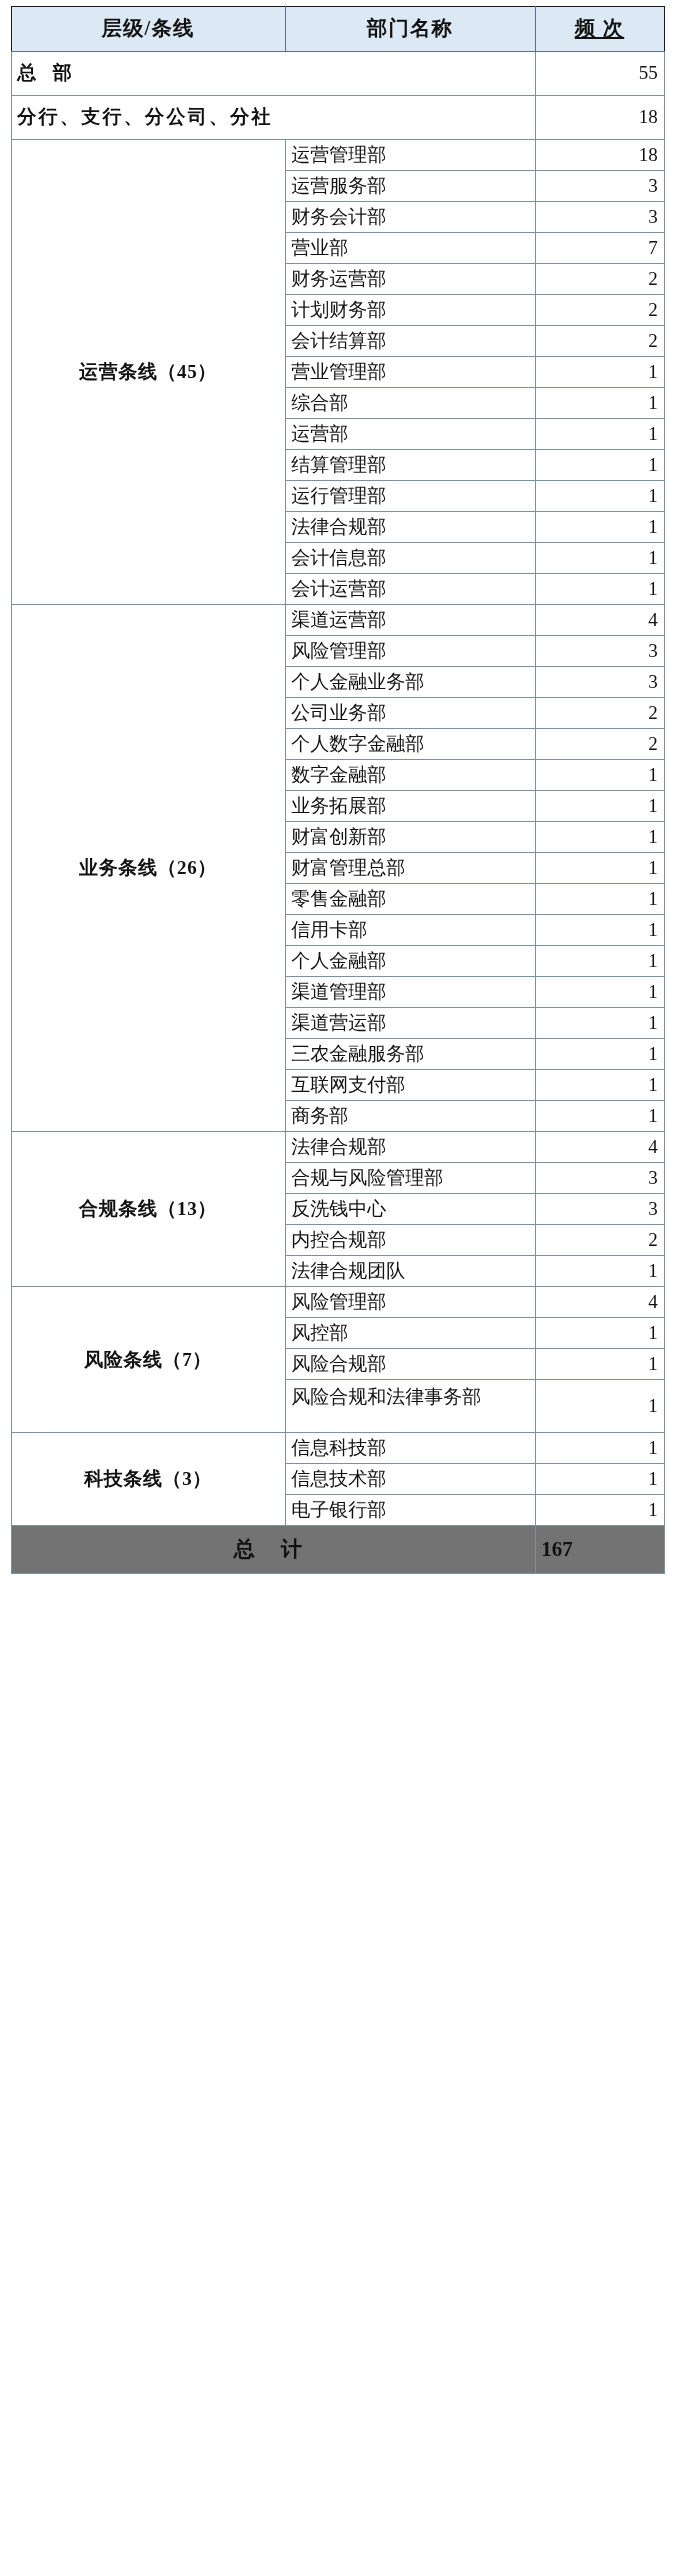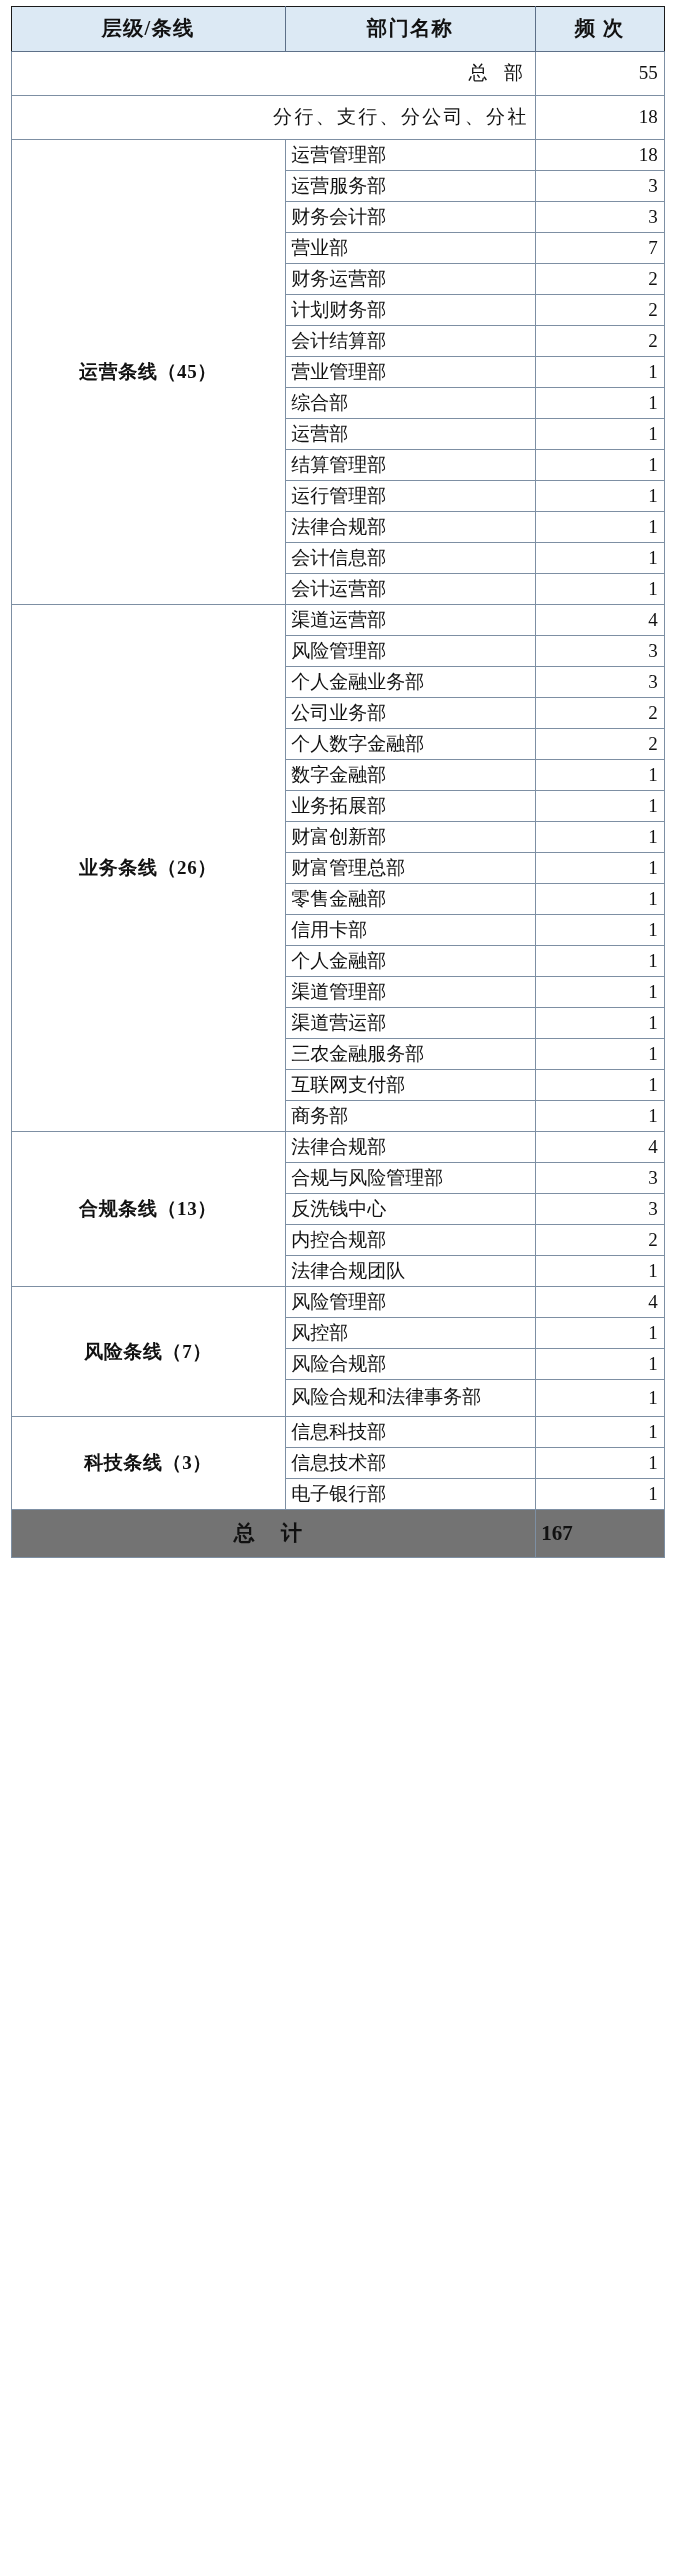--- a/index.html
+++ b/index.html
@@ -45,25 +45,25 @@
     border-top: none;
     font-weight: bold;
     text-align: center;
     height: 44px;
     font-size: 20.4px;
     letter-spacing: 1.2px;
   }
   
   td.summary-label {
     background: #e9f2f9;
-    font-weight: normal;
+    font-weight: bold;
     font-size: 20.4px;
     letter-spacing: 2.3px;
     height: 43px;
-    text-align: right;
+    text-align: left;
     padding-left: 7px;
   }
   td.summary-label.center-sp {
     letter-spacing: 5.8px;
   }
   td.summary-num {
     background: #ffffff;
     text-align: right;
     font-size: 20.4px;
     height: 43px;
@@ -88,41 +88,41 @@
   }
   td.num {
     text-align: right;
     font-size: 18.6px;
     padding-right: 13px;
     height: 30px;
   }
   td.dept.two-line {
     line-height: 1.18;
     padding-top: 2.3px;
-    padding-bottom: 4px;
+    padding-bottom: 20px;
   }
   
   tr.total td {
     background: #737373;
     font-weight: bold;
     height: 47px;
     font-size: 21px;
   }
   td.total-label {
     text-align: center;
     letter-spacing: 10.5px;
     padding-left: 10.5px;
   }
   td.total-num {
     text-align: left;
     letter-spacing: 0;
   }
   
   table.freq tr:first-child th:first-child { border-left: none; }
-  table.freq tr:first-child th:last-child { border-right: none; }
+  table.freq tr:first-child th:last-child { border-right: none; text-decoration: underline; }
 </style>
 </head>
 <body>
 
 <div id="sheet">
   <table class="freq">
     <colgroup>
       <col class="c1">
         <col class="c2">
         <col class="c3">

